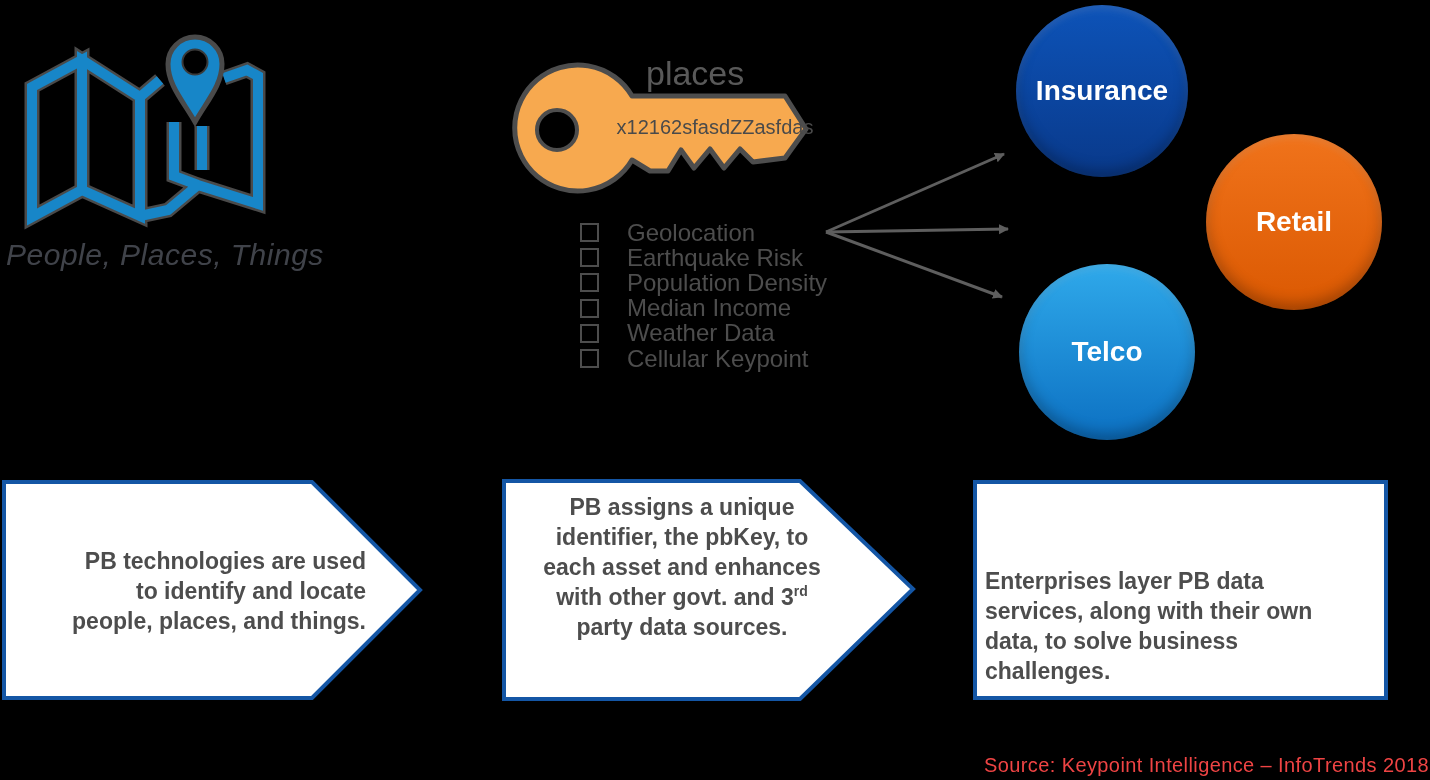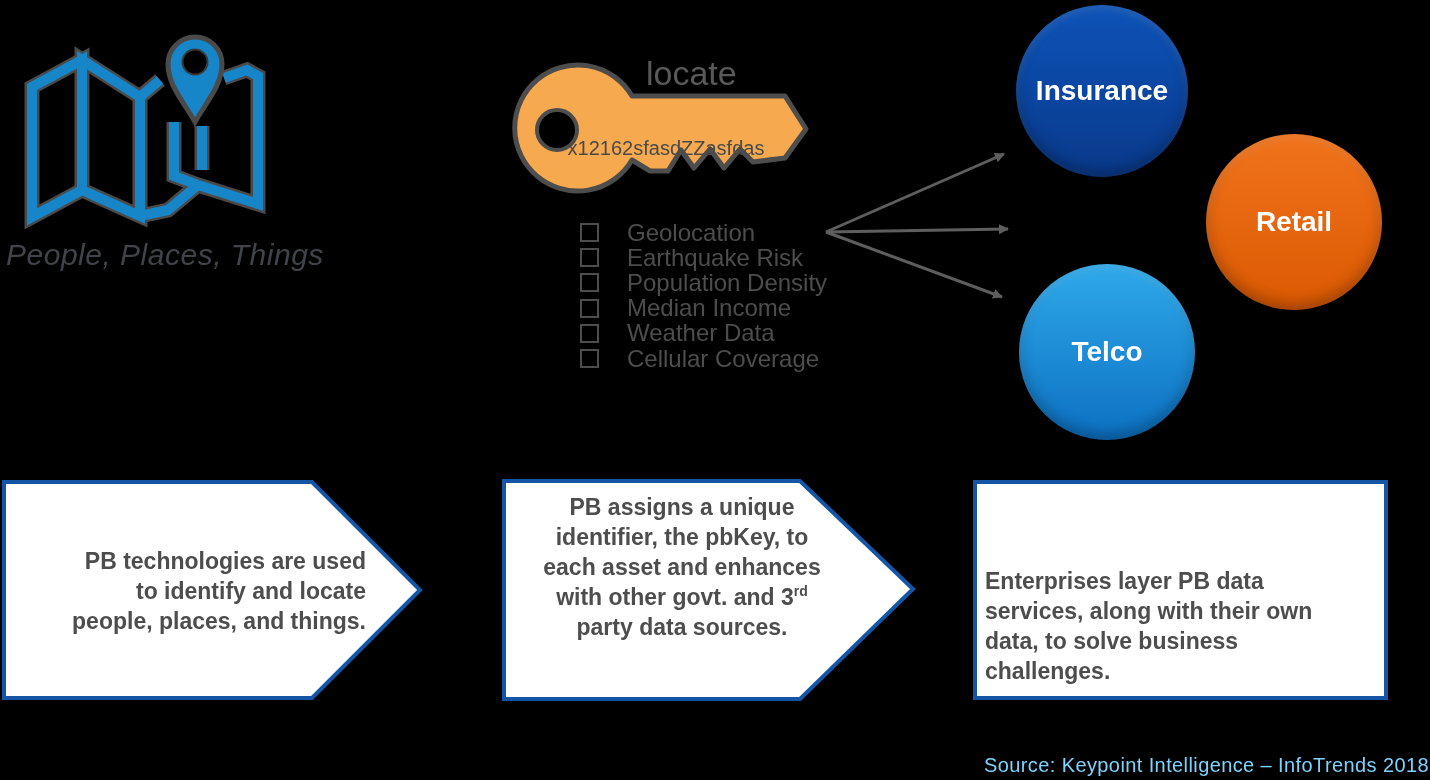--- a/index.html
+++ b/index.html
@@ -4,21 +4,21 @@
 <style>
   html,body{margin:0;padding:0;background:#000;}
   #slide{position:relative;width:1430px;height:780px;background:#000;overflow:hidden;
          font-family:"Liberation Sans",sans-serif;}
   #shapes{position:absolute;left:0;top:0;z-index:1;}
   .txt{position:absolute;z-index:2;}
 
   .caption{left:6px;top:238px;width:320px;font-size:30px;font-style:italic;
            color:#40434A;letter-spacing:0.5px;}
   .pbkey-title{left:646px;top:54px;width:140px;font-size:34px;color:#595959;}
-  .pbkey-code{left:559px;top:116px;width:214px;font-size:20px;color:#4A4A4A;text-align:center;margin-top:21px;}
+  .pbkey-code{left:608px;top:116px;width:214px;font-size:20px;color:#4A4A4A;text-align:center;}
 
   .checklist{left:580px;top:220px;display:flex;flex-direction:column;}
   .check-row{display:flex;align-items:center;height:25.2px;}
   .checkbox{width:19px;height:19px;box-sizing:border-box;border:2.3px solid #4D4D4D;
             background:transparent;margin-right:28px;flex:0 0 auto;}
   .check-label{font-size:24px;color:#4D4D4D;white-space:nowrap;}
 
   .circle{position:absolute;z-index:2;border-radius:50%;display:flex;
           align-items:center;justify-content:center;color:#fff;font-weight:bold;
           font-size:28px;box-shadow:inset 0 -6px 14px rgba(0,0,0,.28), inset 0 4px 8px rgba(255,255,255,.12);}
@@ -29,21 +29,21 @@
   .c-telco{left:1019px;top:264px;width:176px;height:176px;
            background:linear-gradient(180deg,#2FA9EA 0%,#0C70C2 100%);}
 
   .step-text{position:absolute;z-index:2;font-weight:bold;color:#4D4D4D;
              font-size:23px;line-height:30px;}
   .step1{left:10px;top:546px;width:356px;text-align:right;}
   .step2{left:512px;top:492px;width:340px;text-align:center;}
   .step3{left:985px;top:531px;width:396px;text-align:left;margin-top:35px;}
   .step-text sup{font-size:14px;vertical-align:super;line-height:0;}
 
-  .source{right:1px;top:754px;font-size:20px;color:#7dd3fc;letter-spacing:0.4px;
+  .source{right:1px;top:754px;font-size:20px;color:#ef4444;letter-spacing:0.4px;
           white-space:nowrap;}
 </style>
 </head>
 <body>
 
 <div id="slide">
 
   <svg id="shapes" width="1430" height="780" viewBox="0 0 1430 780">
     <defs>
       <marker id="ah" markerWidth="12" markerHeight="12" refX="9" refY="5" orient="auto" markerUnits="userSpaceOnUse">
@@ -71,21 +71,21 @@
 
     <g>
       <polygon points="4,482 312,482 420,590 312,698 4,698" fill="#FFFFFF" stroke="#1456A5" stroke-width="4"></polygon>
       <polygon points="504,481 800,481 913,589 800,699 504,699" fill="#FFFFFF" stroke="#1456A5" stroke-width="4"></polygon>
       <rect x="975" y="482" width="411" height="216" fill="#FFFFFF" stroke="#1456A5" stroke-width="4"></rect>
     </g>
   </svg>
 
   <div class="txt caption">People, Places, Things</div>
 
-  <div class="txt pbkey-title">locate</div>
+  <div class="txt pbkey-title">places</div>
 
   <div class="txt pbkey-code">x12162sfasdZZasfdas</div>
 
   <div class="txt checklist">
     <div class="check-row">
       <span class="checkbox"></span>
       <span class="check-label">Geolocation</span>
     </div>
     <div class="check-row">
       <span class="checkbox"></span>
@@ -98,21 +98,21 @@
     <div class="check-row">
       <span class="checkbox"></span>
       <span class="check-label">Median Income</span>
     </div>
     <div class="check-row">
       <span class="checkbox"></span>
       <span class="check-label">Weather Data</span>
     </div>
     <div class="check-row">
       <span class="checkbox"></span>
-      <span class="check-label">Cellular Coverage</span>
+      <span class="check-label">Cellular Keypoint</span>
     </div>
   </div>
 
   <div class="circle c-retail">
     <span>Retail</span>
   </div>
   <div class="circle c-insurance">
     <span>Insurance</span>
   </div>
   <div class="circle c-telco">

